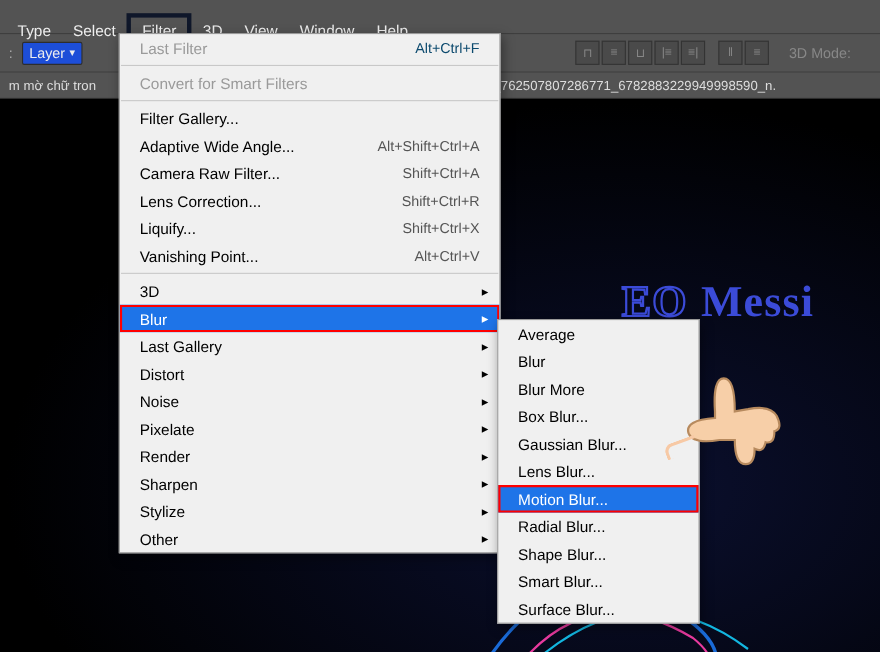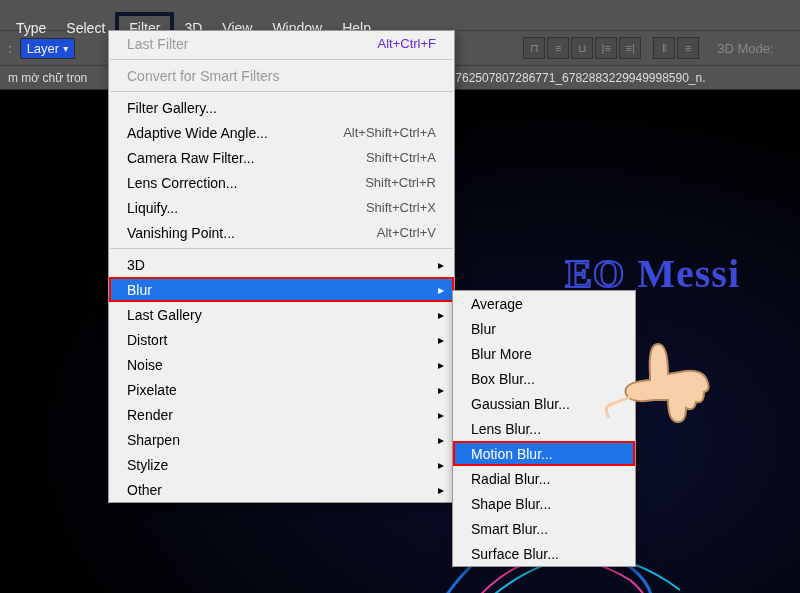--- a/index.html
+++ b/index.html
@@ -15,21 +15,21 @@
   .doc-tab { background: #535353; color: #ddd; font-size: 12px; height: 24px; display:flex; align-items:center; padding: 0 8px; border-bottom: 1px solid #2d2d2d; }
   .canvas { position: absolute; top: 90px; left: 0; right: 0; bottom: 0; background: radial-gradient(ellipse at 70% 70%, #0b1030 0%, #000 70%); }
   .canvas-text { position: absolute; top: 160px; right: 60px; font-size: 40px; font-weight: 700; color: #3b4bd8; letter-spacing: 1px; }
   .canvas-swirl { position:absolute; top:350px; left:380px; width:380px; height:260px; }
   
   .menu { position: absolute; background: #f0f0f0; border: 1px solid #999; color: #000; font-size: 14px; box-shadow: 2px 4px 10px rgba(0,0,0,.4); }
   .menu-main { top: 30px; left: 108px; width: 347px; }
   .menu-item { display: flex; align-items: center; padding: 3px 18px; height: 25px; position: relative; }
   .menu-item.disabled { color: #9a9a9a; }
   .menu-item .shortcut { margin-left: auto; color: #555; font-size: 13px; }
-  .menu-item.disabled .shortcut { color: #6d28d9; }
+  .menu-item.disabled .shortcut { color: #0c4a6e; }
   .menu-item.selected { background: #1e74e8; color: #fff; }
   .menu-item.arrow::after { content: "▸"; position: absolute; right: 10px; font-size: 12px; }
   .sep { height: 1px; background: #c8c8c8; margin: 3px 1px; }
   .menu-sub { top: 290px; left: 452px; width: 184px; }
   .hl-red-inner { box-shadow: inset 0 0 0 2px #f00; }
   
   .finger { position: absolute; top: 330px; left: 620px; font-size: 80px; transform: rotate(0deg); }
   .fingertip-dash { position:absolute; top:400px; left:604px; width:30px; height:14px; border-left:3px solid #f7c9a5; border-top:3px solid #f7c9a5; border-radius: 8px 0 0 0; transform: rotate(-20deg); }
   .chev { font-size: 10px; }
 </style>

